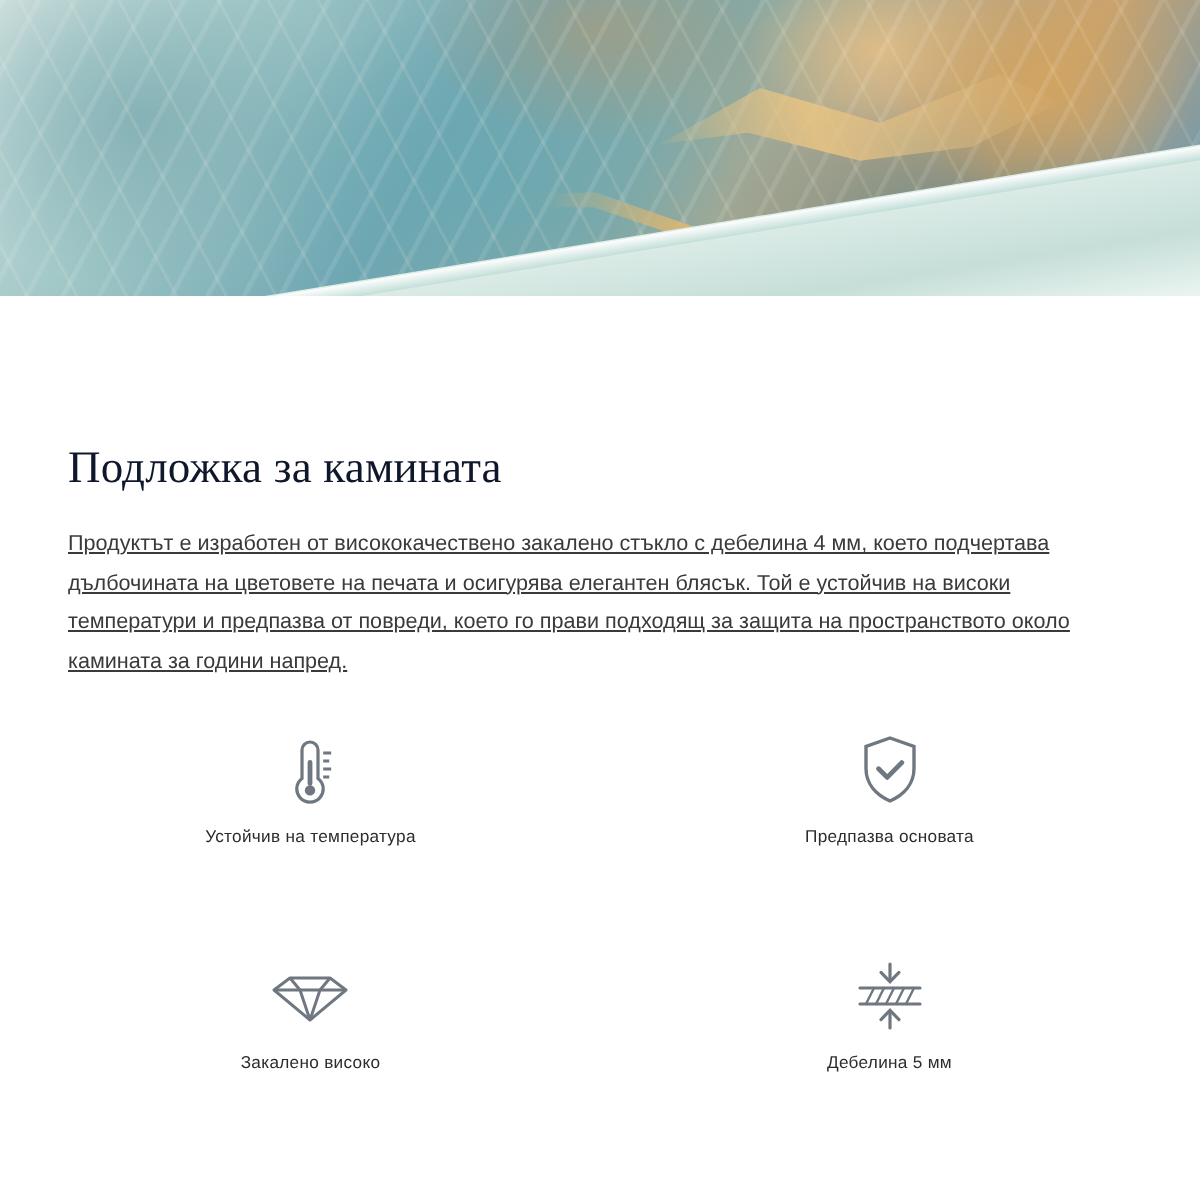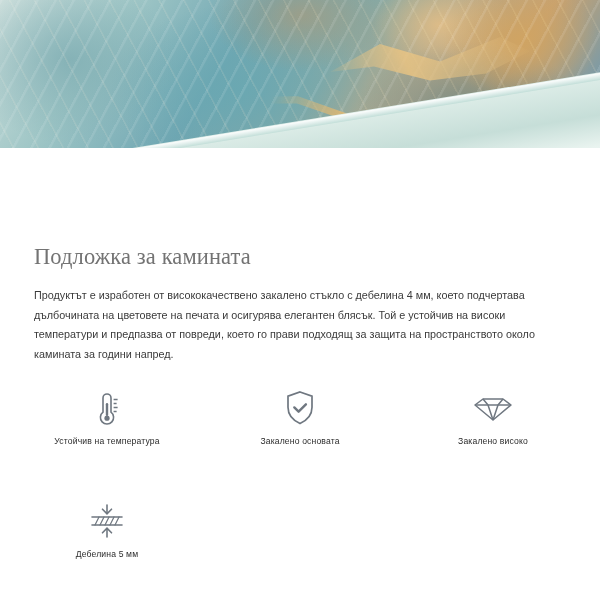--- a/index.html
+++ b/index.html
@@ -114,42 +114,43 @@
   .sparkle.s2::after { height: 22px; }
 
   
   .content {
     position: relative;
     padding: 0 34px;
     box-sizing: border-box;
     width: 600px;
   }
   .title {
-    margin: 24px 0 0 0;
+    margin: 1px 0 0 0;
     font-family: "Liberation Serif", serif;
     font-size: 22.5px;
     line-height: 30px;
-    color: #737373;
+    color: #0f172a;
     font-weight: 400;
     letter-spacing: 0.1px;
   }
   .title .l2 { display: block; }
   .body-copy {
     margin: 14px 0 0 0;
     font-size: 10.8px;
     line-height: 19.5px;
     color: #3a3a3a;
     max-width: 530px;
+    text-decoration: underline;
   }
 
   
   .features {
     margin-top: 16px;
     display: grid;
-    grid-template-columns: repeat(3, 1fr);
+    grid-template-columns: repeat(2, 1fr);
     row-gap: 6px;
     column-gap: 0;
     gap: 47px;
   }
   .feature {
     display: flex;
     flex-direction: column;
     align-items: center;
     justify-content: flex-start;
     padding-top: 6px;
@@ -222,21 +223,21 @@
       </div>
 
 
       <div class="feature">
         <div class="feature-icon">
           <svg width="34" height="38" viewBox="0 0 34 38">
             <path d="M17 3l12 4.2v11.1c0 7.6-5 13.1-12 16.2-7-3.1-12-8.6-12-16.2V7.2L17 3z" fill="none" stroke="#6f7780" stroke-width="1.7"></path>
             <path d="M11.3 18.4l4.3 4.3 7.3-7.4" fill="none" stroke="#6f7780" stroke-width="2.4" stroke-linecap="round" stroke-linejoin="round"></path>
           </svg>
         </div>
-        <div class="feature-label">Закалено основата</div>
+        <div class="feature-label">Предпазва основата</div>
       </div>
 
       <div class="feature">
         <div class="feature-icon">
           <svg width="38" height="34" viewBox="0 0 38 34" fill="none" stroke="#6f7780" stroke-width="1.5" stroke-linejoin="round">
             <path d="M9 8h20l8 6-18 15L1 14l8-6z"></path>
             <path d="M1 14h36"></path>
             <path d="M9 8l5 6M29 8l-5 6M14 14l5 15M24 14l-5 15"></path>
           </svg>
         </div>

